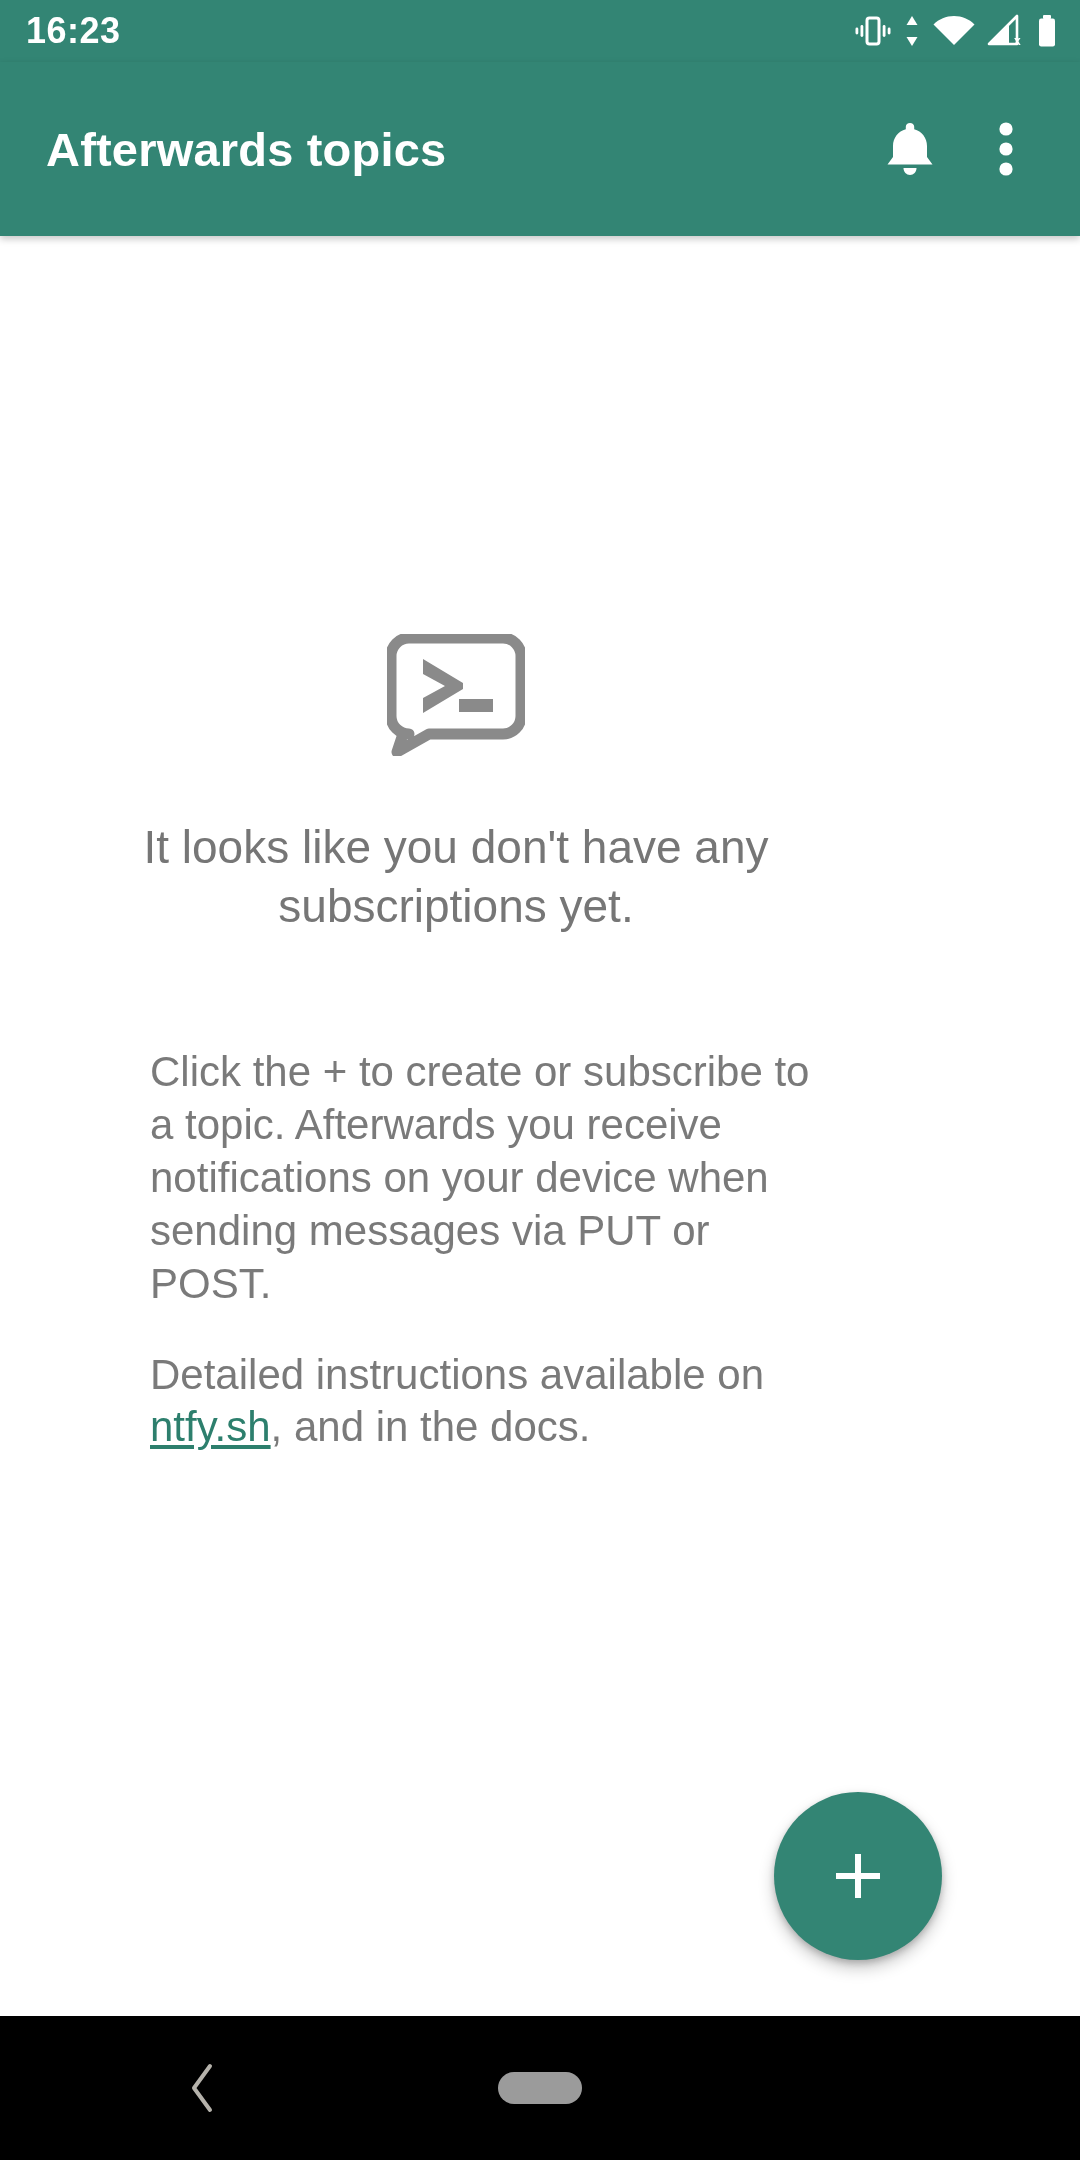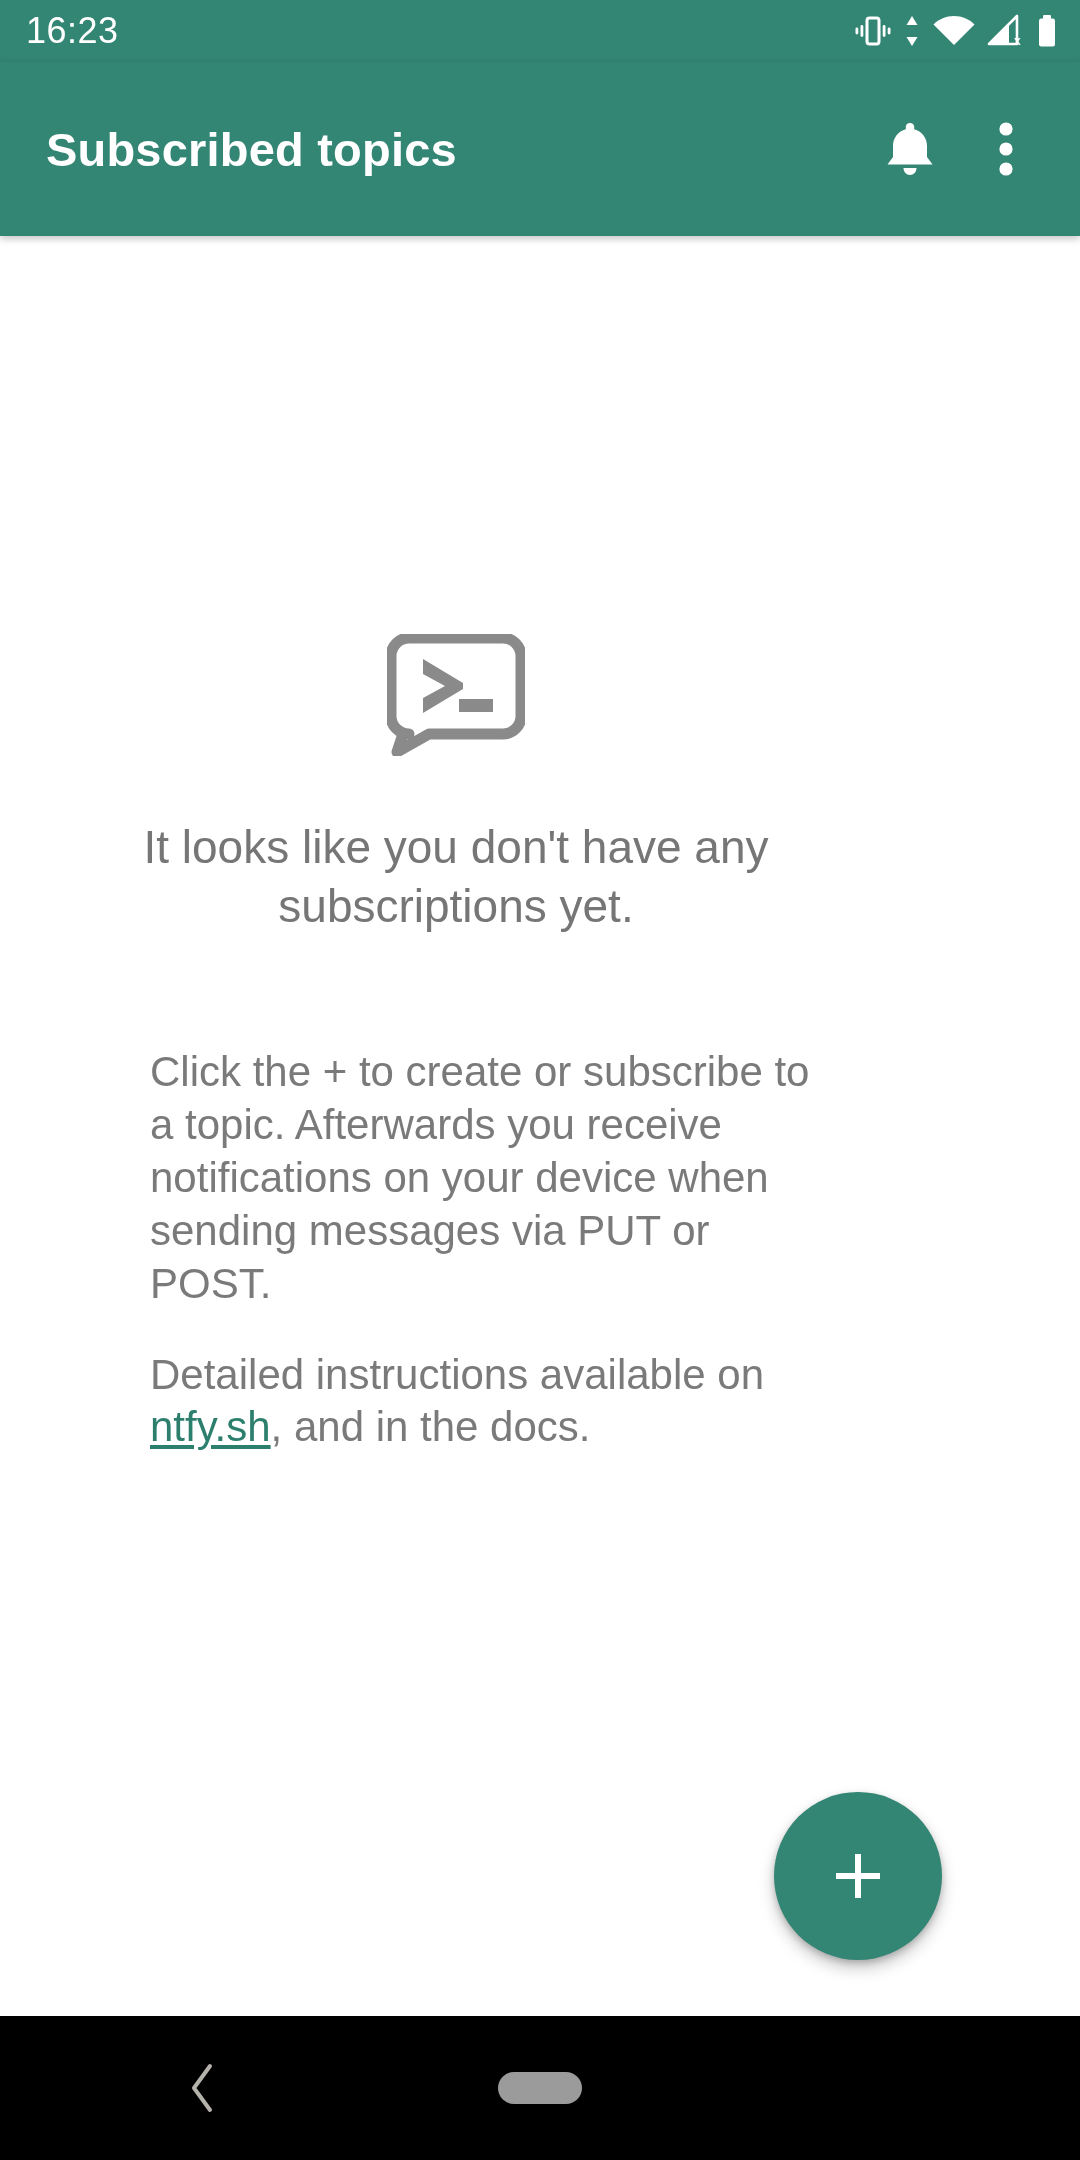--- a/index.html
+++ b/index.html
@@ -13,21 +13,21 @@
 
   
   #status-bar {
     position:absolute; top:0; left:0;
     width:1080px; height:62px;
     background:#338574;
     display:flex; align-items:center; justify-content:space-between;
     padding:0 22px 0 26px;
   }
   #status-clock {
-    color:#ffffff; font-size:36px; font-weight:400;
+    color:#ffffff; font-size:36px; font-weight:700;
     letter-spacing:0.5px; line-height:1;
   }
   #status-icons { display:flex; align-items:center; gap:11px; }
   .sicon { display:block; }
 
   
   #app-bar {
     position:absolute; top:62px; left:0;
     width:1080px; height:174px;
     background:#338574;
@@ -160,21 +160,21 @@
 
       <svg class="sicon" width="22" height="34" viewBox="0 0 22 34">
         <rect x="7" y="1" width="8" height="4" rx="1" fill="#ffffff"></rect>
         <rect x="3" y="4.5" width="16" height="28" rx="2.2" fill="#ffffff"></rect>
       </svg>
 
     </div>
   </div>
 
   <div id="app-bar">
-    <div id="app-bar-title">Subscribed topics</div>
+    <div id="app-bar-title">Afterwards topics</div>
 
     <button class="appbar-action">
       <svg width="52" height="58" viewBox="0 0 52 58">
         <path d="M26 3 C23.6 3 21.8 4.6 21.8 6.8 L21.8 9.2 C14.2 11.2 9 17.9 9 26 L9 37 L3.5 44.5 L48.5 44.5 L43 37 L43 26 C43 17.9 37.8 11.2 30.2 9.2 L30.2 6.8 C30.2 4.6 28.4 3 26 3 Z" fill="#ffffff"></path>
         <path d="M19.5 48 C19.5 52 22.4 55 26 55 C29.6 55 32.5 52 32.5 48 Z" fill="#ffffff"></path>
       </svg>
     </button>
 
     <button class="appbar-action">
       <svg width="16" height="56" viewBox="0 0 16 56">

